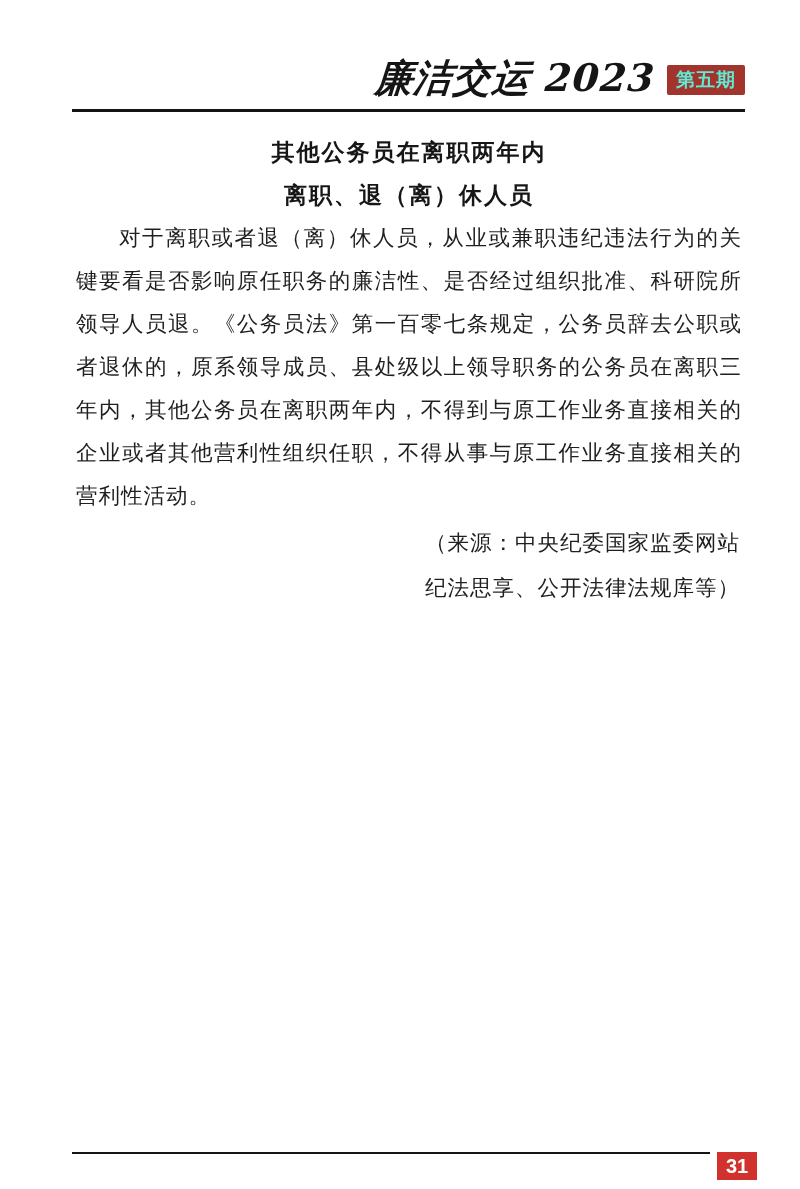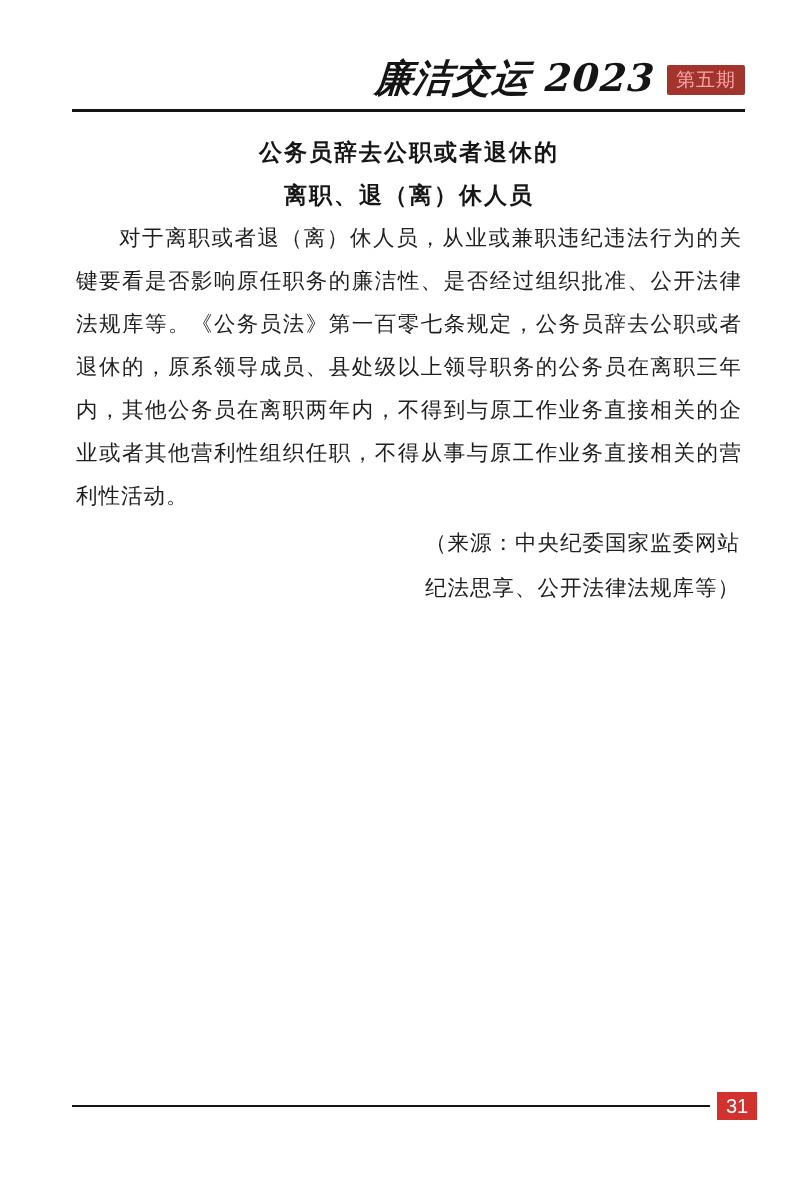--- a/index.html
+++ b/index.html
@@ -22,23 +22,23 @@
   }
   .masthead-title{
     font-family:"DejaVu Serif", serif;
     font-weight:bold;font-style:italic;
     font-size:38px;line-height:44px;
     letter-spacing:1px;color:#151515;
     transform:skewX(-4deg);
   }
   .issue-badge{
     background:var(--issue-badge-bg);
-    color:#fca5a5;
+    color:#5eead4;
     font-family:"Liberation Sans", sans-serif;
-    font-weight:normal;font-size:19px;line-height:19px;
+    font-weight:bold;font-size:19px;line-height:19px;
     padding:5px 9px 6px 9px;border-radius:2px;letter-spacing:1px;
     transform:translateY(2px);
   }
   .header-rule{
     margin:9px 55px 0 72px;
     border-top:3px solid var(--rule);
   }
   
   .content{
     margin:0 58px 0 76px;
@@ -56,22 +56,22 @@
     text-align:justify;text-justify:inter-ideograph;
     text-indent:2em;letter-spacing:1px;
   }
   .source-block{
     text-align:right;
     font-size:21.5px;line-height:45px;letter-spacing:1px;
     padding-top:3px;padding-right:2px;
   }
   
   .page-footer{
-    position:absolute;left:72px;right:43px;top:1092px;
-    display:flex;align-items:center;
+    position:absolute;left:72px;right:43px;top:1152px;
+    display:flex;font-weight:bold;
   }
   .footer-rule{
     flex:1;border-top:2.5px solid var(--rule);
   }
   .page-badge{
     margin-left:7px;
     width:40px;height:28px;
     background:var(--page-badge-bg);
     color:#ffffff;
     font-family:"Liberation Sans", sans-serif;
@@ -87,27 +87,27 @@
   <header>
     <div class="masthead">
       <span class="masthead-title">廉洁交运 2023</span>
       <span class="issue-badge">第五期</span>
     </div>
     <div class="header-rule"></div>
   </header>
 
   <main class="content">
 
-    <h2 class="section-heading">公务员辞去公职或者退休的</h2>
+    <h2 class="section-heading">其他公务员在离职两年内</h2>
 
 
 
     <h2 class="section-heading">离职、退（离）休人员</h2>
 
-    <p class="body-para">对于离职或者退（离）休人员，从业或兼职违纪违法行为的关键要看是否影响原任职务的廉洁性、是否经过组织批准、公开法律法规库等。《公务员法》第一百零七条规定，公务员辞去公职或者退休的，原系领导成员、县处级以上领导职务的公务员在离职三年内，其他公务员在离职两年内，不得到与原工作业务直接相关的企业或者其他营利性组织任职，不得从事与原工作业务直接相关的营利性活动。</p>
+    <p class="body-para">对于离职或者退（离）休人员，从业或兼职违纪违法行为的关键要看是否影响原任职务的廉洁性、是否经过组织批准、科研院所领导人员退。《公务员法》第一百零七条规定，公务员辞去公职或者退休的，原系领导成员、县处级以上领导职务的公务员在离职三年内，其他公务员在离职两年内，不得到与原工作业务直接相关的企业或者其他营利性组织任职，不得从事与原工作业务直接相关的营利性活动。</p>
 
 
     <div class="source-block">
       <div>（来源：中央纪委国家监委网站</div>
       <div>纪法思享、公开法律法规库等）</div>
     </div>
 
   </main>
 
   <footer class="page-footer">

